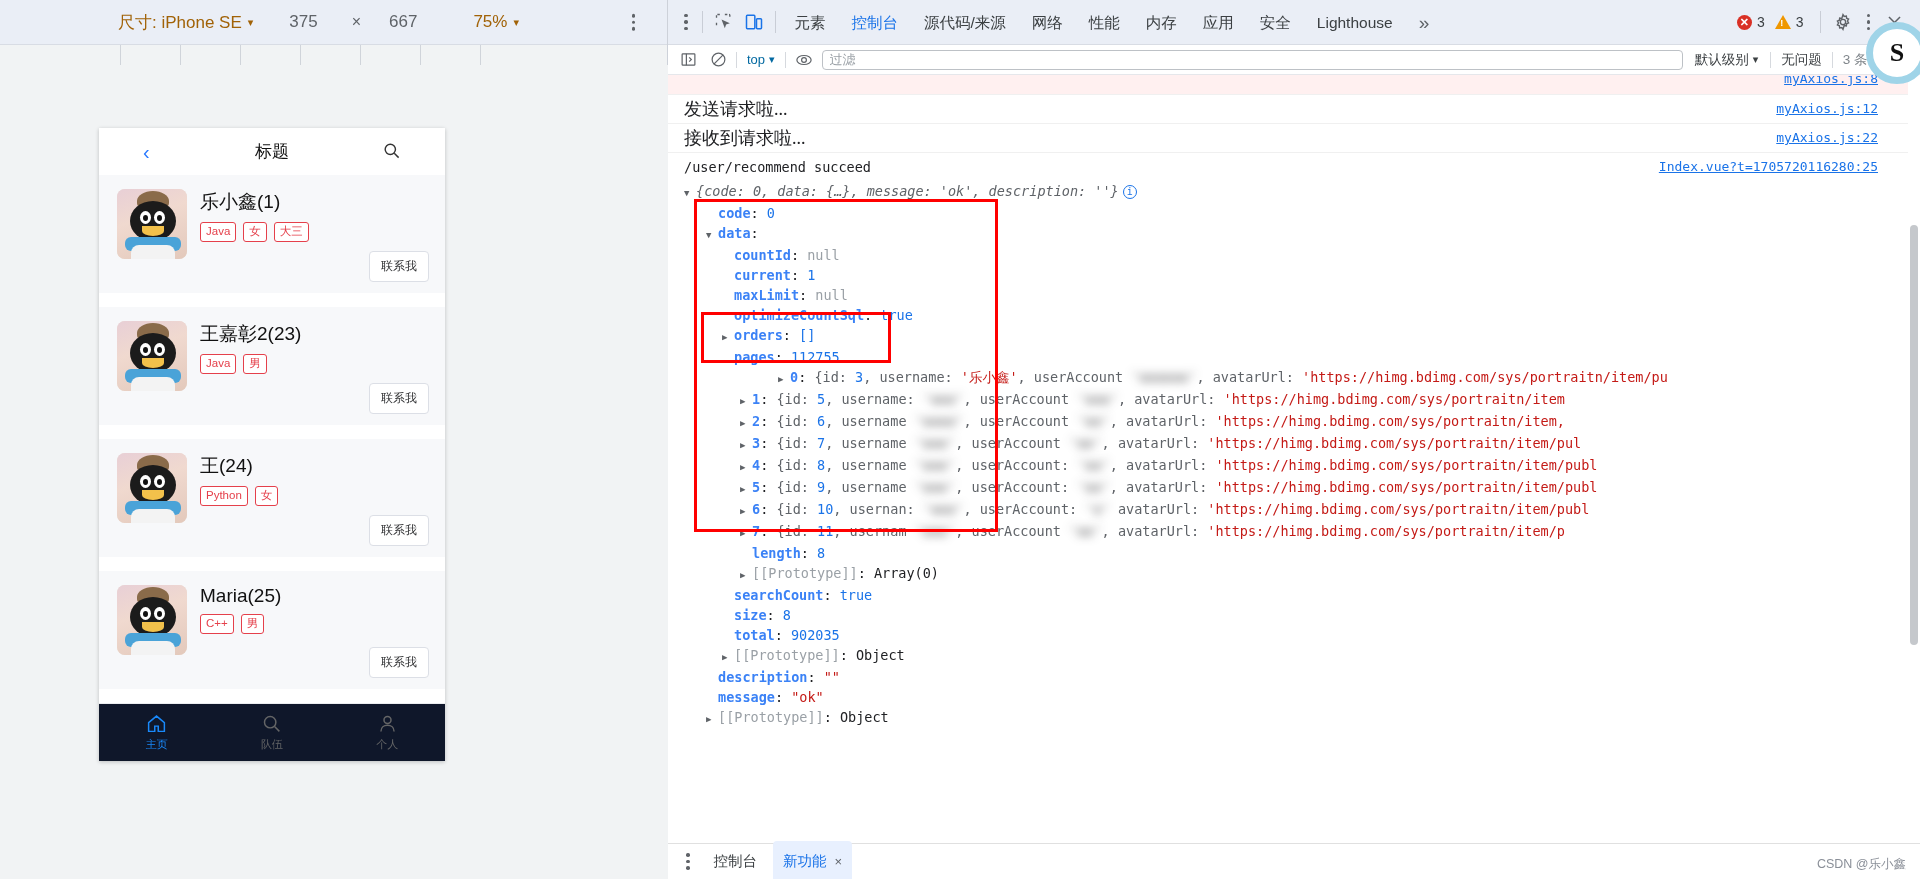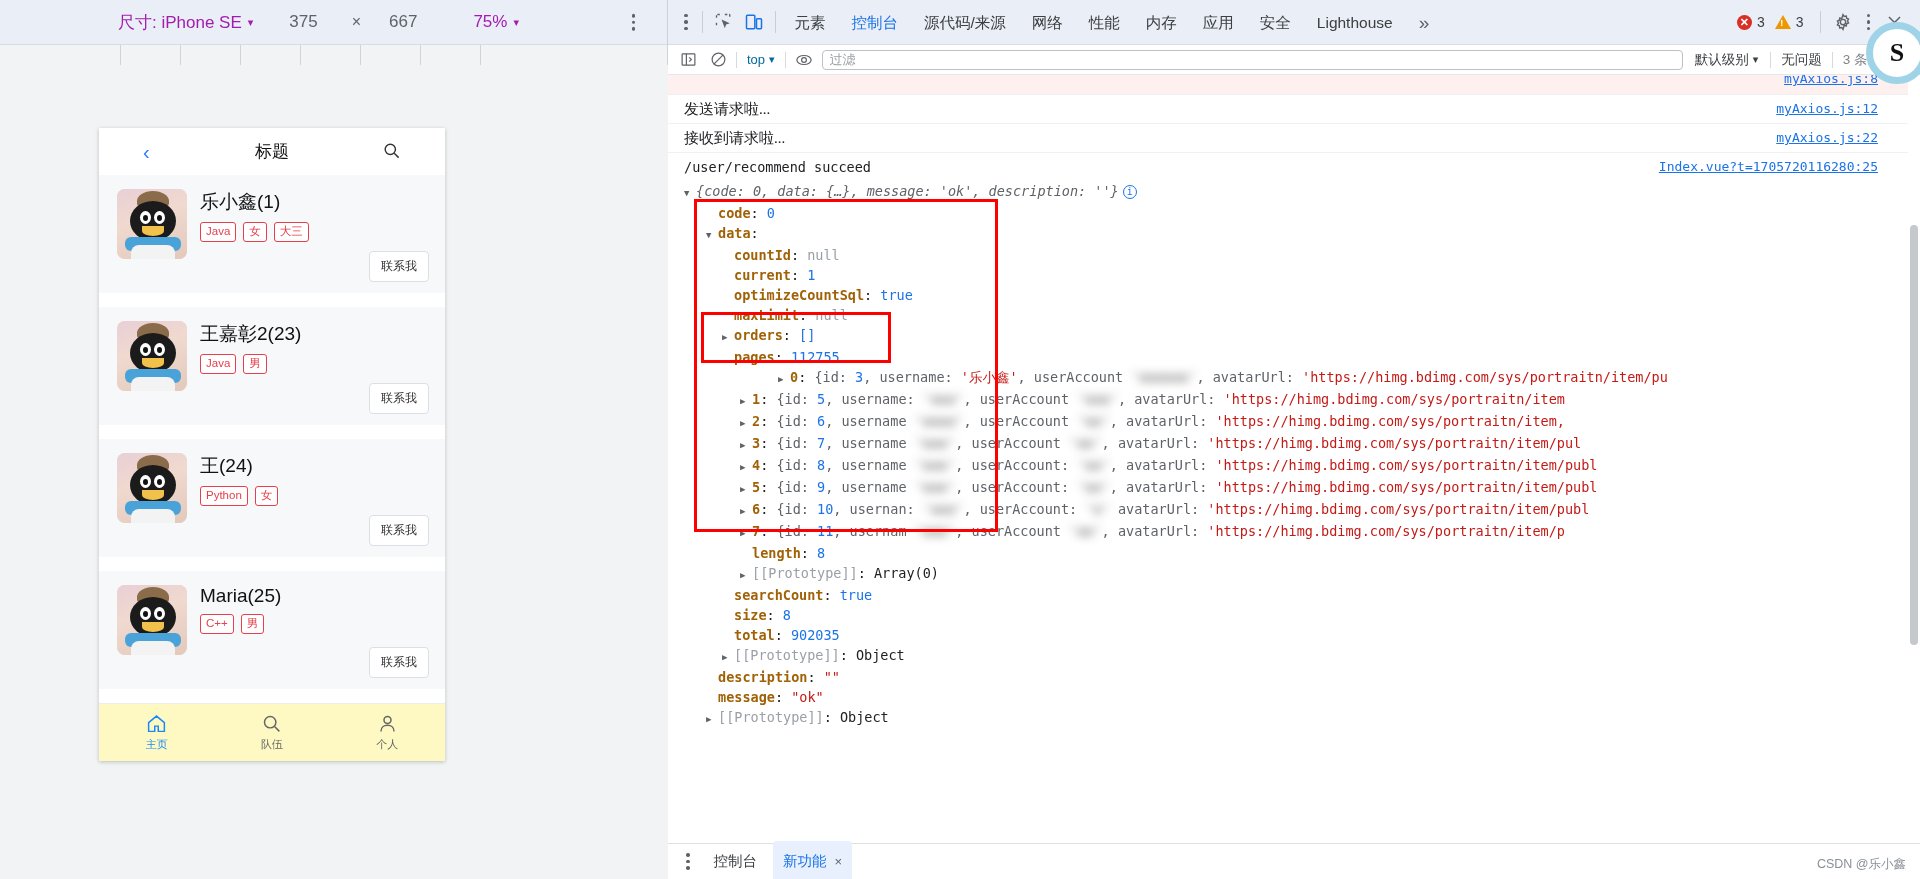--- a/index.html
+++ b/index.html
@@ -12,21 +12,21 @@
   }
   .app { position:relative; width:1920px; height:879px; display:flex; }
 
   
   .device-pane { width:668px; height:879px; position:relative; background:#f1f3f4; border-right:1px solid #cdd1d9; }
   .device-toolbar {
     height:45px; background:#eaeef6; display:flex; align-items:center;
     border-bottom:1px solid #d8dce4; position:relative; padding-left:0;
   }
   .dt-spacer { width:118px; }
-  .dt-item { font-size:17px; color:#a21caf; display:flex; align-items:center; gap:6px; white-space:nowrap; cursor:default; }
+  .dt-item { font-size:17px; color:#a16207; display:flex; align-items:center; gap:6px; white-space:nowrap; cursor:default; }
   .dt-size { margin-left:0px; }
   .dt-num { color:#5f6368; font-size:17px; margin-left:36px; }
   .dt-x { color:#5f6368; font-size:16px; margin-left:34px; }
   .dt-num2 { color:#5f6368; font-size:17px; margin-left:28px; }
   .dt-zoom { margin-left:56px; }
   .caret { font-size:11px; line-height:1; }
   .dt-kebab { position:absolute; right:28px; top:50%; transform:translateY(-50%); display:flex; flex-direction:column; gap:3px; cursor:pointer; padding:4px;}
   .dt-kebab i { width:3.5px; height:3.5px; border-radius:50%; background:#5f6368; display:block; }
 
   .device-scroll-top { height:20px; background:#f1f3f4; position:relative; }
@@ -64,21 +64,21 @@
   .uc-info { flex:1 1 auto; min-width:0; }
   .uc-name { font-size:19px; color:#111; font-weight:400; margin-bottom:7px; }
   .uc-tags { display:flex; gap:7px; flex-wrap:wrap; }
   .tag { border:1px solid #e5404b; color:#e5404b; font-size:11.5px; line-height:1; padding:3px 5px; border-radius:3px; background:#fff; }
   .uc-btn {
     position:absolute; right:16px; bottom:11px; border:1px solid #dcdfe6; background:#fff;
     color:#303133; font-size:12px; padding:6px 11px; border-radius:4px; cursor:pointer;
   }
 
   .phone-tabbar {
-    flex:0 0 auto; height:58px; border-top:1px solid #ebedf0; background:#fef9c3;
+    flex:0 0 auto; height:58px; border-top:1px solid #ebedf0; background:#0f172a;
     display:flex; align-items:center;
   }
   .tabitem { flex:1 1 0; display:flex; flex-direction:column; align-items:center; justify-content:center; gap:3px; cursor:pointer; }
   .tabitem .lbl { font-size:11px; color:#646566; }
   .tabitem.active .lbl { color:#1989fa; }
   .tabitem svg { display:block; }
 
   
   .devtools { width:1252px; height:879px; background:#fff; display:flex; flex-direction:column; position:relative;}
   .dev-tabbar {
@@ -114,25 +114,25 @@
   .lvl-sel { font-size:13.5px; color:#3c4043; display:flex; align-items:center; gap:4px; cursor:pointer; white-space:nowrap; padding:0 6px;}
   .cf-sep { width:1px; height:16px; background:#d6d9de; }
   .cf-text { font-size:13.5px; color:#3c4043; white-space:nowrap; padding:0 4px; cursor:pointer;}
   .cf-text.muted { color:#80868b; }
 
   .console-body { flex:1 1 auto; position:relative; overflow:hidden; background:#fff;
     font-family:"DejaVu Sans Mono", monospace; font-size:13.5px; line-height:20px; color:#202124; }
   .cl-row { border-bottom:1px solid #f0f0f0; padding:0 0 0 16px; position:relative; min-height:20px; display:flex; }
   .cl-row .txt { padding:4px 0; }
   .cl-link { position:absolute; right:42px; top:4px; color:#1a73e8; text-decoration:underline; cursor:pointer; font-family:"DejaVu Sans Mono", monospace; font-size:13px;}
-  .cl-plain { font-family:"Liberation Serif", serif; font-size:15px; }
+  .cl-plain { font-family:"Liberation Serif", serif; font-size:18px; }
   .row-err { background:#fff0f0; }
   .obj-line { padding:0 0 0 16px; white-space:nowrap; }
   .tri { display:inline-block; width:12px; color:#5f6368; font-size:9px; }
-  .k { color:#a16207; font-weight:700; }
+  .k { color:#3b82f6; font-weight:700; }
   .k-dim { color:#5f6368; }
   .v-num { color:#1a73e8; }
   .v-str { color:#c41a16; }
   .v-null { color:#9aa0a6; }
   .v-bool { color:#1a73e8; }
   .italic { font-style:italic; }
   .proto { color:#9aa0a6; }
   .info-i { display:inline-flex; width:14px;height:14px;border-radius:50%;border:1px solid #1a73e8;color:#1a73e8;font-size:10px;align-items:center;justify-content:center; vertical-align:middle; margin-left:4px;}
 
   .blur { filter:blur(5px); display:inline-block; }
@@ -464,24 +464,24 @@
           <span class="tri">▼</span><span class="k">data</span><span>:</span>
         </div>
 
         <div class="obj-line" style="padding-left:66px;">
           <span class="k">countId</span><span>: </span><span class="v-null">null</span>
         </div>
         <div class="obj-line" style="padding-left:66px;">
           <span class="k">current</span><span>: </span><span class="v-num">1</span>
         </div>
         <div class="obj-line" style="padding-left:66px;">
+          <span class="k">maxLimit</span><span>: </span><span class="v-null">null</span>
+        </div>
+        <div class="obj-line" style="padding-left:66px;">
           <span class="k">optimizeCountSql</span><span>: </span><span class="v-bool">true</span>
-        </div>
-        <div class="obj-line" style="padding-left:66px;">
-          <span class="k">maxLimit</span><span>: </span><span class="v-null">null</span>
         </div>
         <div class="obj-line" style="padding-left:54px;">
           <span class="tri">▶</span><span class="k">orders</span><span>: </span><span class="v-num">[]</span>
         </div>
         <div class="obj-line" style="padding-left:66px;">
           <span class="k">pages</span><span>: </span><span class="v-num">112755</span>
         </div>
 
         <div class="obj-line" style="padding-left:110px;">
           <span class="tri">▶</span><span class="k">0</span><span>: </span><span class="k-dim">{</span><span class="k-dim">id</span><span class="k-dim">: </span><span class="v-num">3</span><span class="k-dim">, </span><span class="k-dim">username</span><span class="k-dim">: </span><span class="v-str">'乐小鑫'</span><span class="k-dim">, </span><span class="k-dim">userAccount</span><span class="blur">&nbsp;'xxxxxx'</span><span class="k-dim">, </span><span class="k-dim">avatarUrl</span><span class="k-dim">: </span><span class="v-str">'https://himg.bdimg.com/sys/portraitn/item/pu</span>

